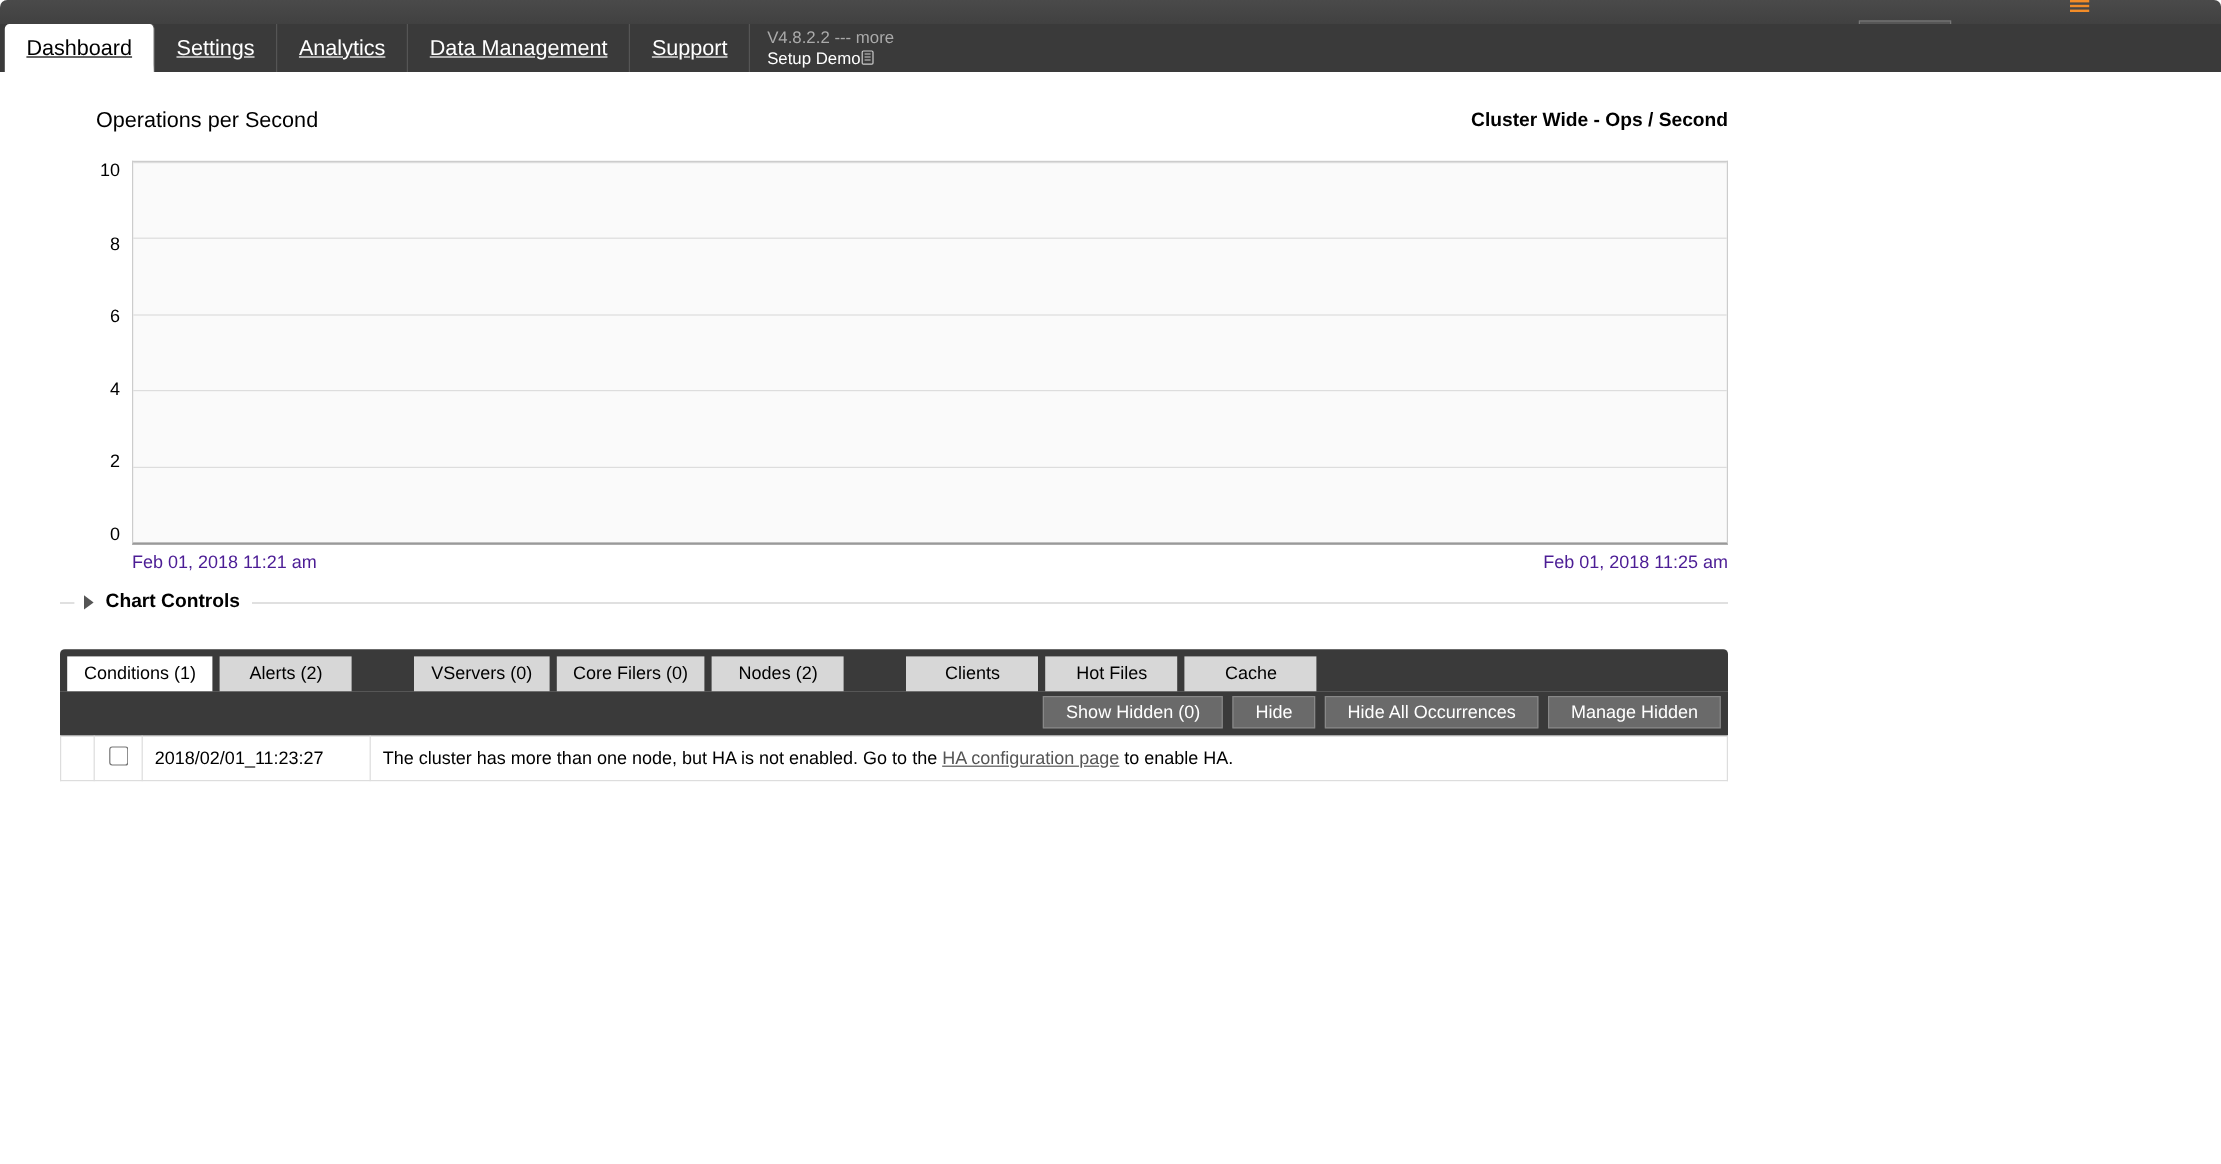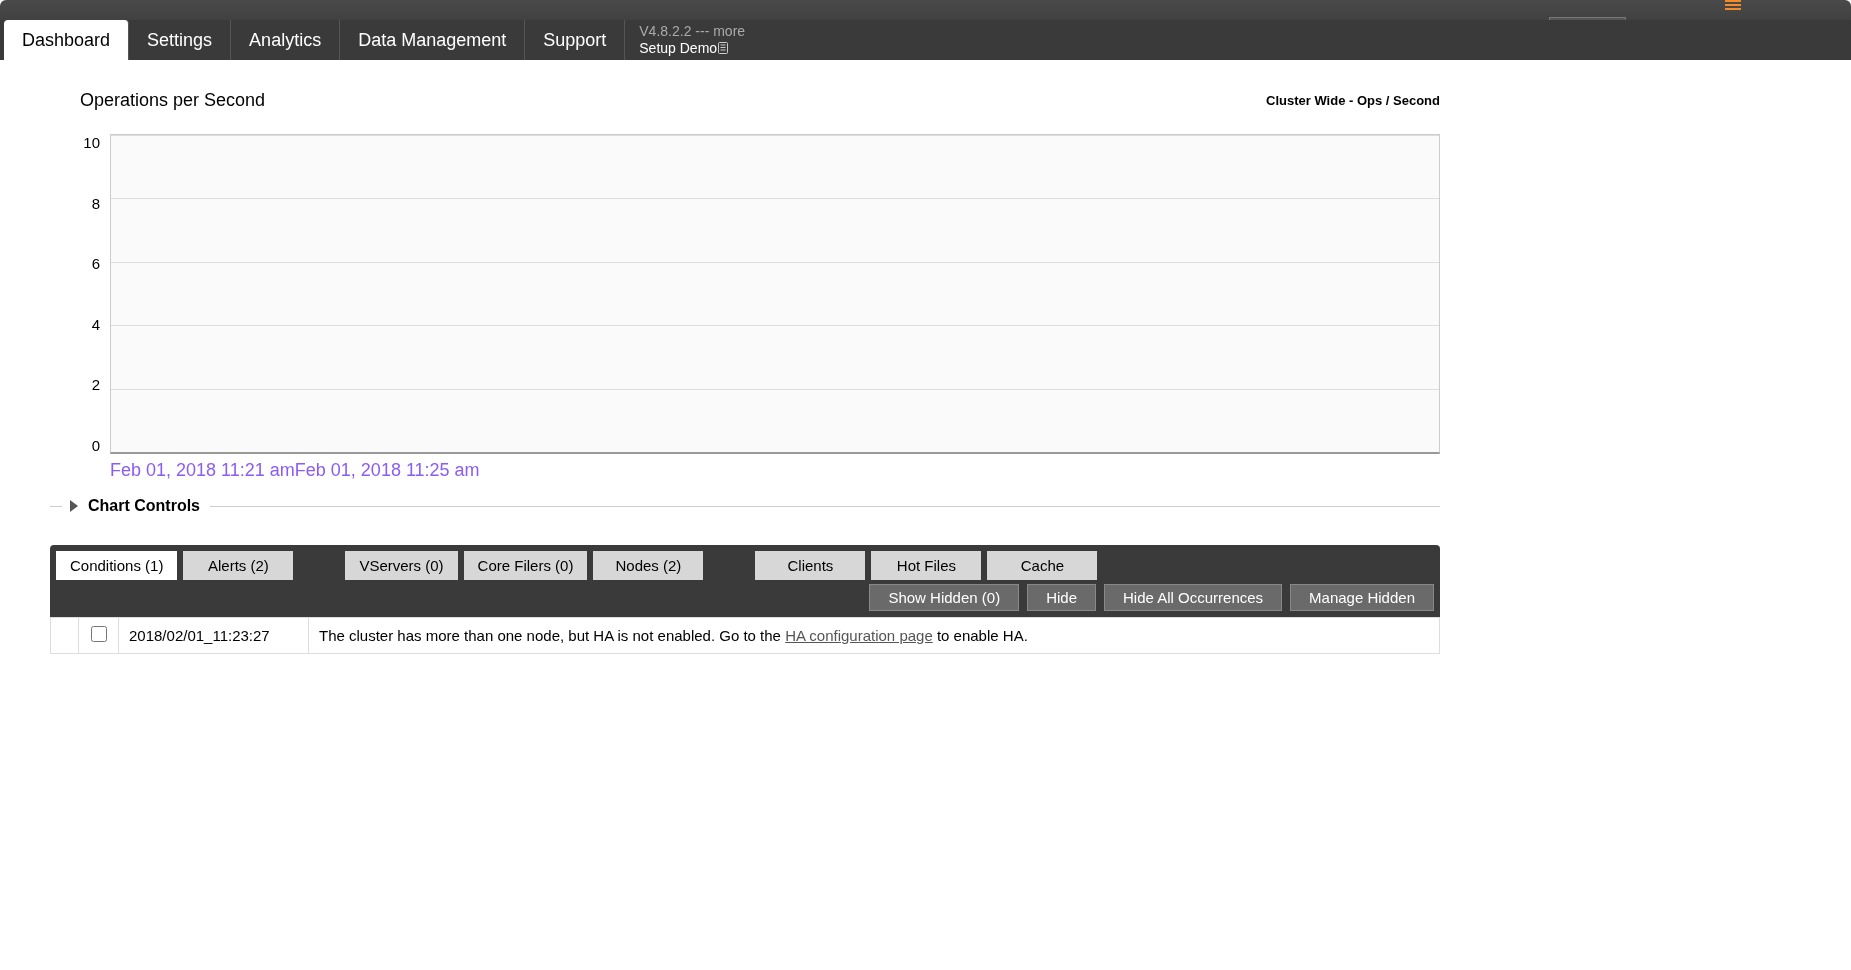--- a/index.html
+++ b/index.html
@@ -71,20 +71,21 @@
     margin-top: -40px;
   }
   .nav-tab {
     padding: 8px 18px;
     color: #fff;
     font-size: 18px;
     cursor: pointer;
     border-right: 1px solid #555;
     display: flex;
     align-items: center;
+    text-decoration: underline;
   }
   .nav-tab.active {
     background: #fff;
     color: #000;
     border-radius: 4px 4px 0 0;
     margin-left: 4px;
   }
   .nav-meta {
     padding: 0 14px;
     color: #aaa;
@@ -109,21 +110,21 @@
     padding: 30px 60px 20px 50px;
     max-width: 1500px;
   }
   .chart-header {
     display: flex;
     justify-content: space-between;
     align-items: center;
     margin-bottom: 23px;
   }
   .chart-title-left { font-size: 18px; margin-left: 30px; }
-  .chart-title-right { font-size: 13px; font-weight: bold; }
+  .chart-title-right { font-size: 16px; font-weight: bold; }
   .chart-area {
     display: flex;
     margin-bottom: 6px;
   }
   .y-axis {
     width: 60px;
     text-align: right;
     padding-right: 10px;
     font-size: 15px;
     display: flex;
@@ -139,23 +140,24 @@
     position: relative;
     background: #fafafa;
   }
   .gridline {
     position: absolute;
     left: 0; right: 0;
     border-top: 1px solid #ddd;
   }
   .x-axis-labels {
     display: flex;
+    justify-content: space-between;
     margin-left: 60px;
-    font-size: 18px;
-    color: #8b5cf6;
+    font-size: 15px;
+    color: #4c1d95;
     margin-top: 6px;
   }
   .chart-controls {
     margin: 16px 0 30px 0;
     display: flex;
     align-items: center;
     gap: 10px;
     font-size: 16px;
     font-weight: bold;
     padding-left: 20px;

